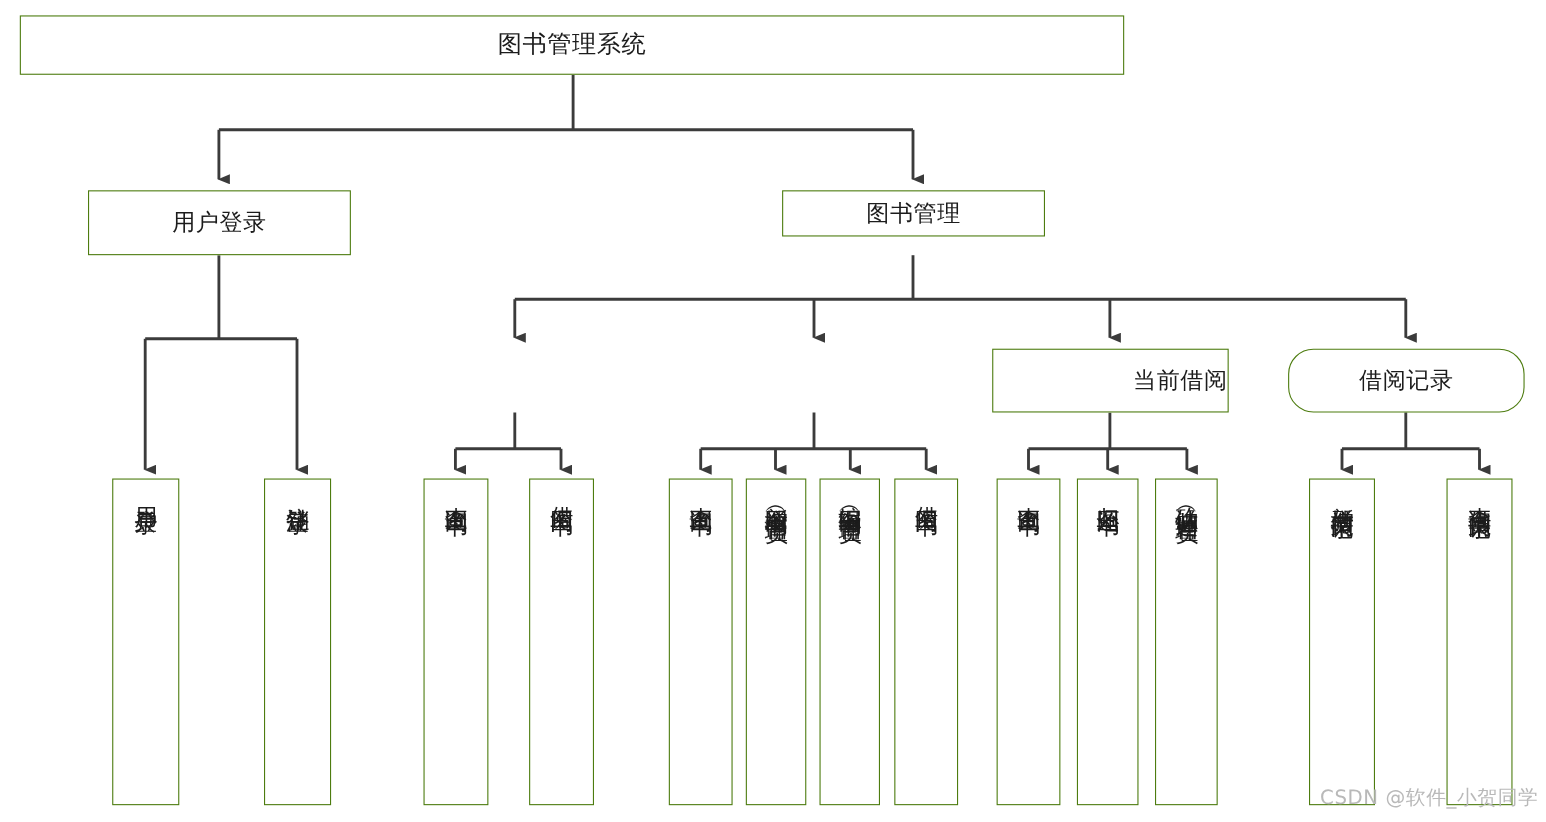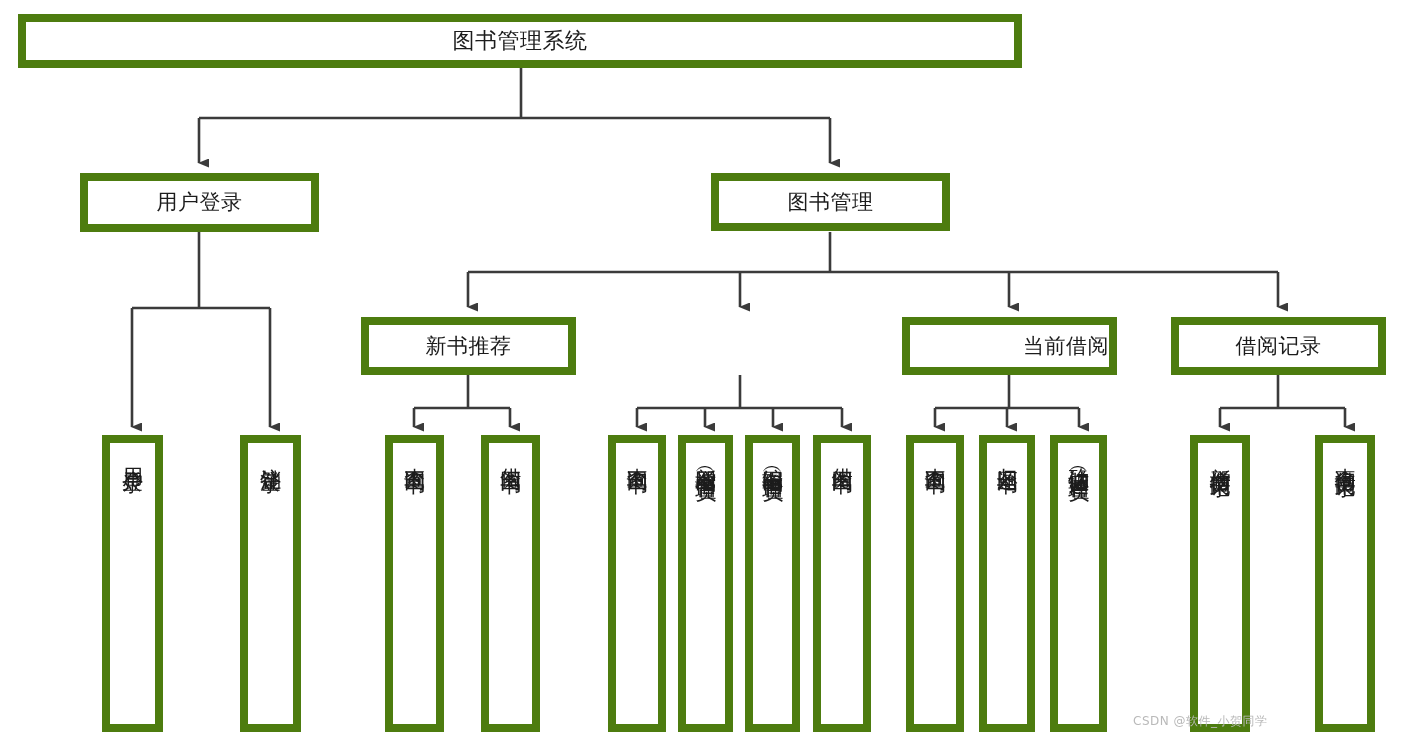--- a/index.html
+++ b/index.html
@@ -23,21 +23,21 @@
     left: 0;
     top: 0;
     width: 1405px;
     height: 747px;
     pointer-events: none;
   }
   .node {
     position: absolute;
     box-sizing: border-box;
     background: #ffffff;
-    border: 8px solid #4d7c0f;
+    border: 1px solid #4d7c0f;
     display: flex;
     align-items: center;
     justify-content: center;
     z-index: 2;
   }
   .node-label {
     color: #1c1c1c;
     letter-spacing: 0.5px;
     text-align: center;
     white-space: pre;
@@ -53,23 +53,23 @@
   .node.vertical .node-label {
     writing-mode: vertical-rl;
     text-orientation: upright;
     font-size: 21px;
     line-height: 1.08;
     letter-spacing: 2px;
   }
   .node.root .node-label { font-size: 22px; }
   .watermark {
     position: absolute;
-    left: 1133px;
+    left: 1200px;
     top: 713px;
-    font-size: 12px;
+    font-size: 18px;
     color: #b9b9b9;
     letter-spacing: 0.5px;
     white-space: pre;
     z-index: 5;
   }
 </style>
 </head>
 <body>
 
 <div id="diagram-root">
@@ -124,31 +124,28 @@
     </g>
   </svg>
 
   <div class="node horizontal root" style="left:18px; top:14px; width:1004px; height:54px;">
     <span class="node-label">图书管理系统</span>
   </div>
 
   <div class="node horizontal" style="left:80px; top:173px; width:239px; height:59px;">
     <span class="node-label">用户登录</span>
   </div>
-  <div class="node horizontal" style="left:711px; top:173px; width:239px; height:58px;">
+  <div class="node horizontal" style="left:711px; top:173px; width:239px; height:42px;">
     <span class="node-label">图书管理</span>
   </div>
 
-  <div class="node horizontal" style="left:361px; top:317px; width:215px; height:58px;">
-    <span class="node-label">新书推荐</span>
-  </div>
   <div class="node horizontal" style="left:902px; top:317px; width:215px; height:58px;justify-content:flex-end;">
     <span class="node-label">当前借阅</span>
   </div>
-  <div class="node horizontal" style="left:1171px; top:317px; width:215px; height:58px;">
+  <div class="node horizontal" style="left:1171px; top:317px; width:215px; height:58px;border-radius:23px;">
     <span class="node-label">借阅记录</span>
   </div>
 
   <div class="node vertical" style="left:102px; top:435px; width:61px; height:297px;">
     <span class="node-label">用户登录</span>
   </div>
   <div class="node vertical" style="left:240px; top:435px; width:61px; height:297px;">
     <span class="node-label">注销登录</span>
   </div>
 

